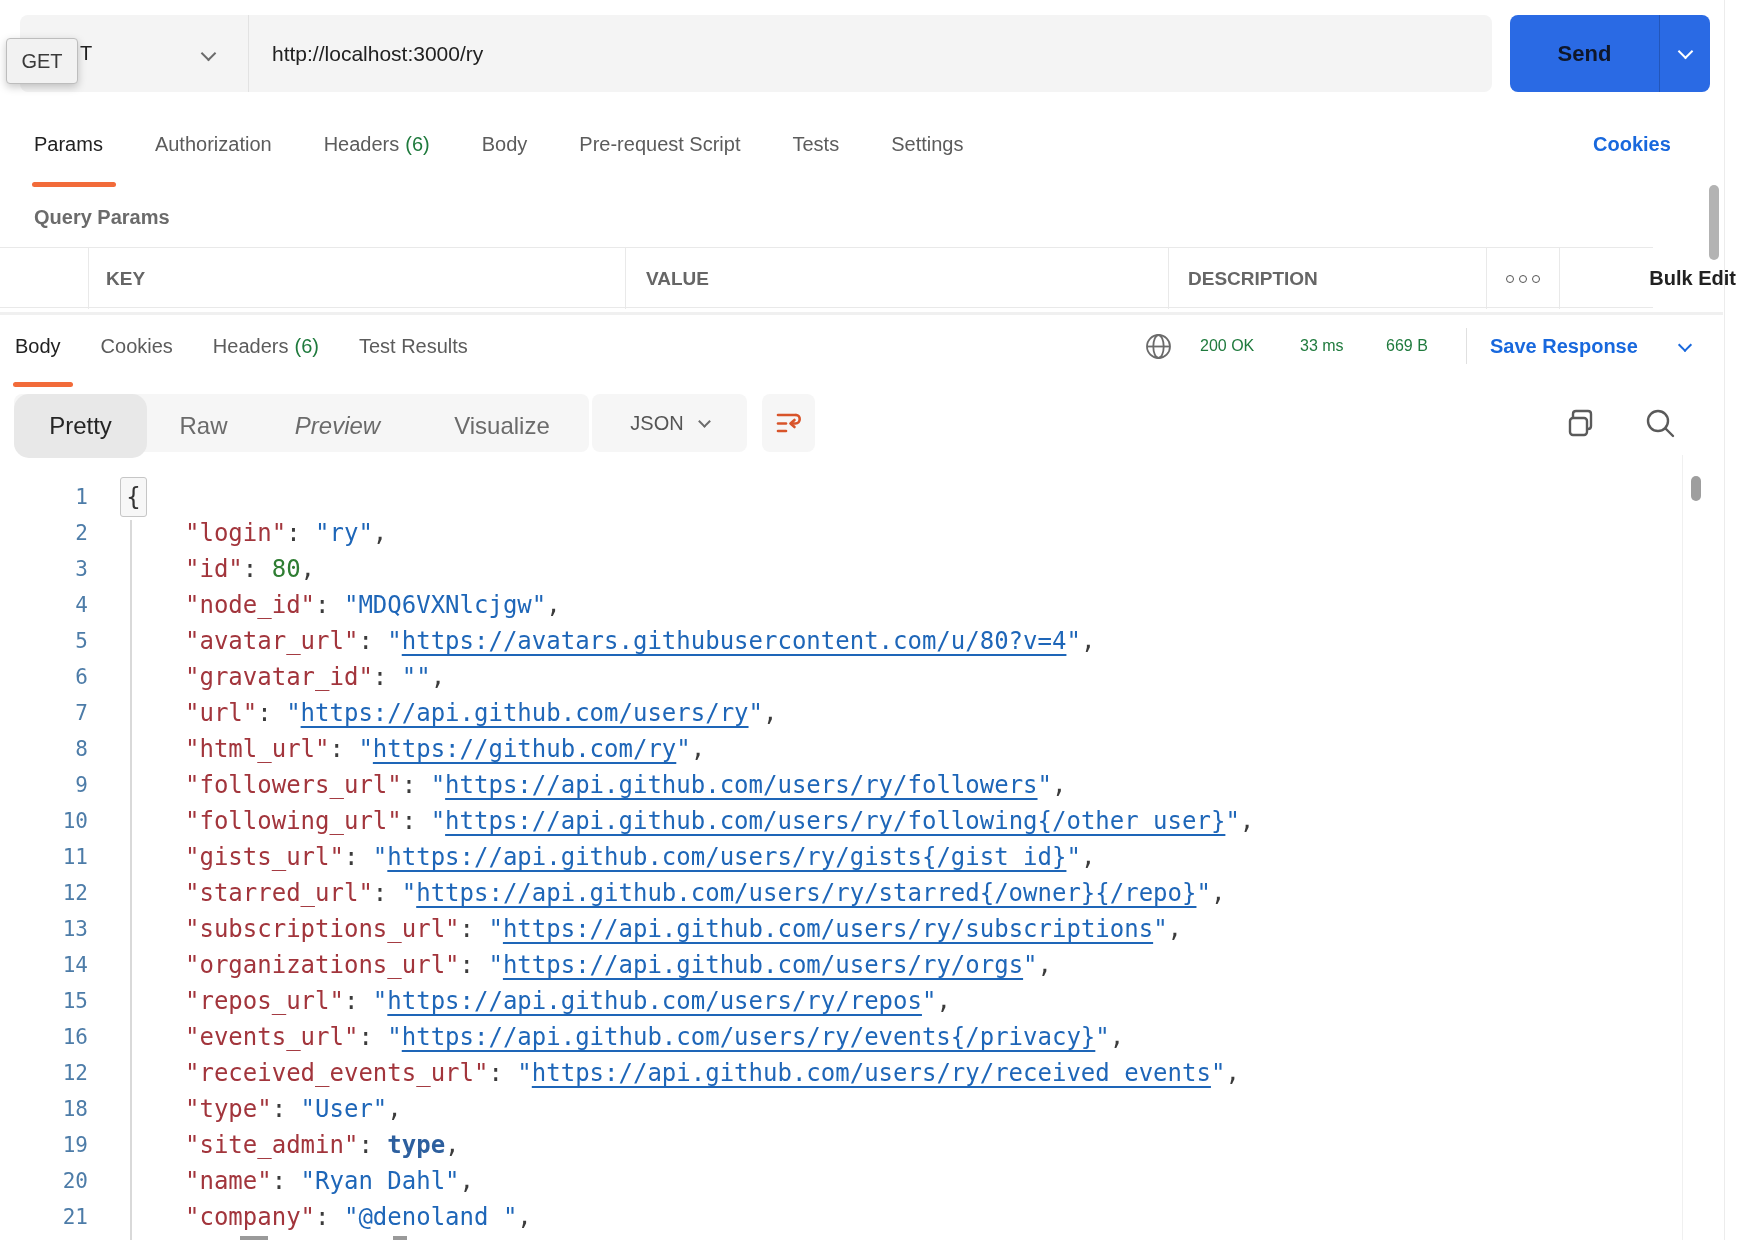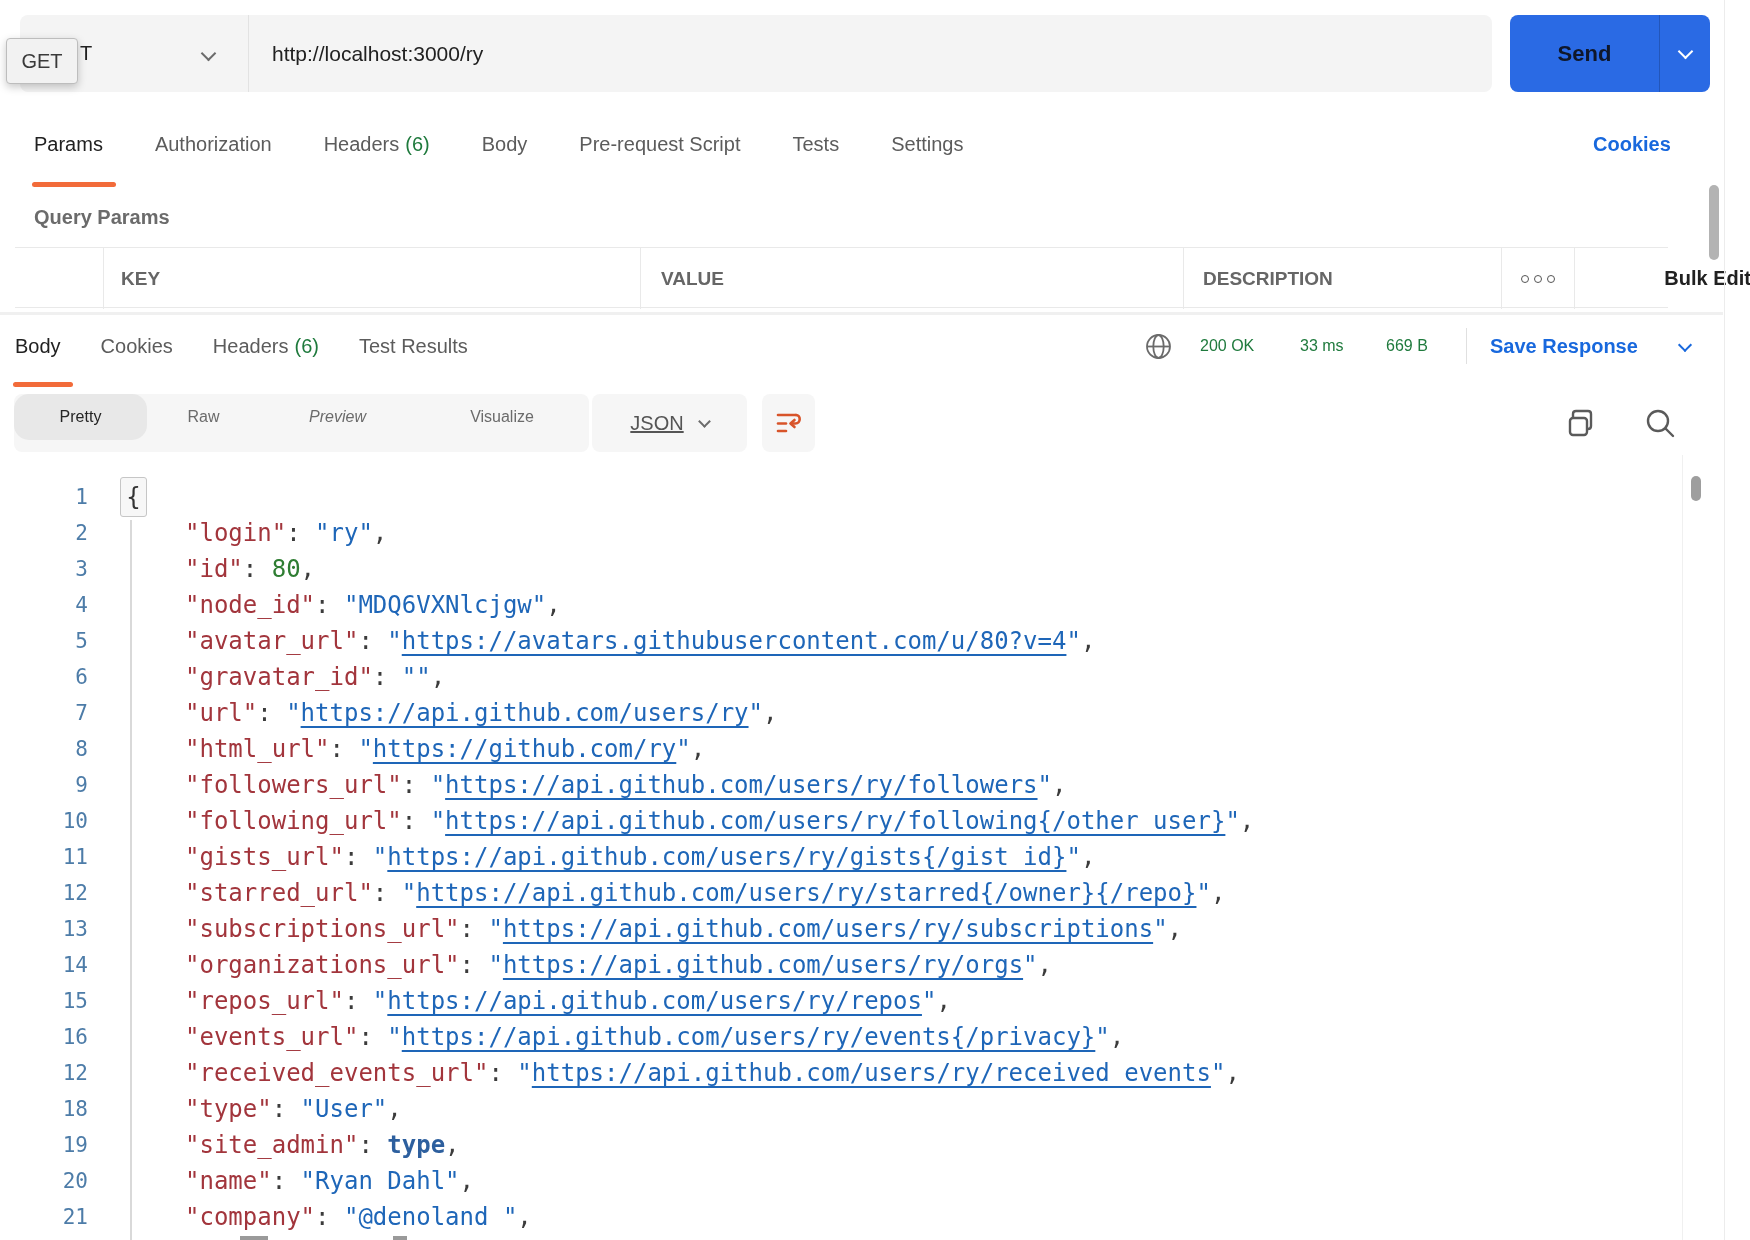--- a/index.html
+++ b/index.html
@@ -28,45 +28,45 @@
   
   #req-tabs { left:34px; top:120px; height:48px; display:flex; gap:52px; align-items:center; }
   .tab { font-size:20px; color:#5c5c5c; white-space:nowrap; cursor:pointer; }
   .tab.active { color:#212121; font-weight:500; }
   .tab .count { color:#1f7a3d; margin-left:6px; }
   #req-underline { left:32px; top:182px; width:84px; height:5px; background:#f26b3a; border-radius:3px; }
   #cookies-link { left:1593px; top:120px; height:48px; line-height:48px; color:#1868dd; font-weight:700; font-size:20px; }
   #query-params-title { left:34px; top:206px; font-size:20px; font-weight:700; color:#6b6b6b; }
 
   
-  #params-table { left:15px; top:247px; width:1653px; height:61px; border-top:1px solid #e9e9e9; border-bottom:1px solid #e9e9e9; }
+  #params-table { left:0; top:247px; width:1653px; height:61px; border-top:1px solid #e9e9e9; border-bottom:1px solid #e9e9e9; }
   .vline { position:absolute; top:0; width:1px; height:61px; background:#e9e9e9; }
   .th { position:absolute; top:0; height:61px; line-height:61px; font-size:19px; font-weight:600; color:#666; }
   #more-options { left:1486px; top:0; width:73px; height:61px; display:flex; gap:5px; align-items:center; justify-content:center; }
   #more-options i { width:8px; height:8px; border:1.8px solid #555; border-radius:50%; }
   #bulk-edit { left:1559px; top:0; width:177px; height:61px; line-height:61px; text-align:right;
                font-size:20px; font-weight:700; color:#212121; }
   #pane-divider { left:0; top:312px; width:1723px; height:3px; background:#f0f0f0; }
 
   
   #resp-tabs { left:15px; top:322px; height:48px; display:flex; gap:40px; align-items:center; }
   #resp-underline { left:13px; top:382px; width:60px; height:5px; background:#f26b3a; border-radius:3px; }
   .meta { position:absolute; top:322px; height:48px; line-height:48px; font-size:16px; color:#1f7a3d; }
   #globe { left:1145px; top:333px; }
   #meta-divider { left:1466px; top:328px; width:1px; height:36px; background:#e0e0e0; }
   #save-response { left:1490px; top:322px; height:48px; line-height:48px; font-size:20px; font-weight:700; color:#1868dd; }
   #save-caret { left:1680px; top:340px; border-color:#1868dd; width:10px; height:10px; }
 
   
   #view-modes { left:14px; top:394px; width:575px; height:58px; background:#f6f6f6; border-radius:8px; display:flex; }
-  .seg { height:46px; display:flex; align-items:center; justify-content:center; font-size:16px; color:#6b6b6b; border-radius:15px; cursor:pointer; }
+  .seg { height:64px; display:flex; align-items:center; justify-content:center; font-size:24px; color:#6b6b6b; border-radius:15px; cursor:pointer; }
   .seg.active { background:#e8e8e8; color:#252525; font-weight:500; }
   #json-select { left:592px; top:394px; width:155px; height:58px; background:#f6f6f6; border-radius:8px;
                  display:flex; align-items:center; justify-content:center; gap:16px;
-                 font-size:20px; font-weight:500; color:#555;text-decoration:underline; }
+                 font-size:20px; font-weight:500; color:#555; }
   #json-select .chev { width:9px; height:9px; margin-top:-4px; }
   #wrap-btn { left:762px; top:394px; width:53px; height:58px; background:#f6f6f6; border-radius:8px;
               display:flex; align-items:center; justify-content:center; }
   #copy-btn { left:1563px; top:407px; } #search-btn { left:1643px; top:407px; }
 
   
   #code-rows { left:0; top:479px; width:1682px; }
   .crow { height:36px; display:flex; align-items:center; font-family:"DejaVu Sans Mono", monospace;
           font-size:24px; line-height:36px; white-space:pre; }
   .ln { width:88px; text-align:right; color:#4d7ca8; font-size:21px; flex:0 0 88px; }

